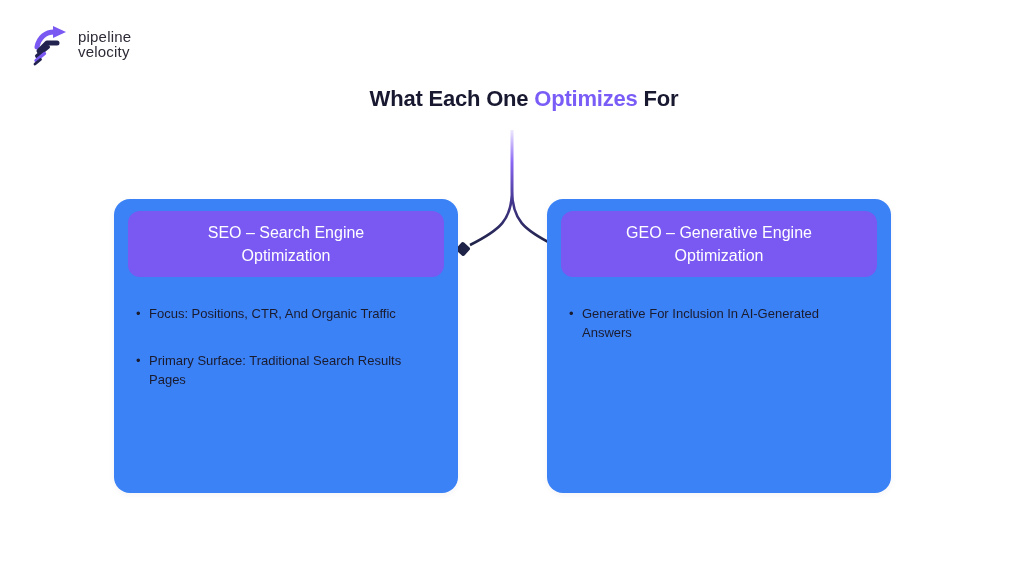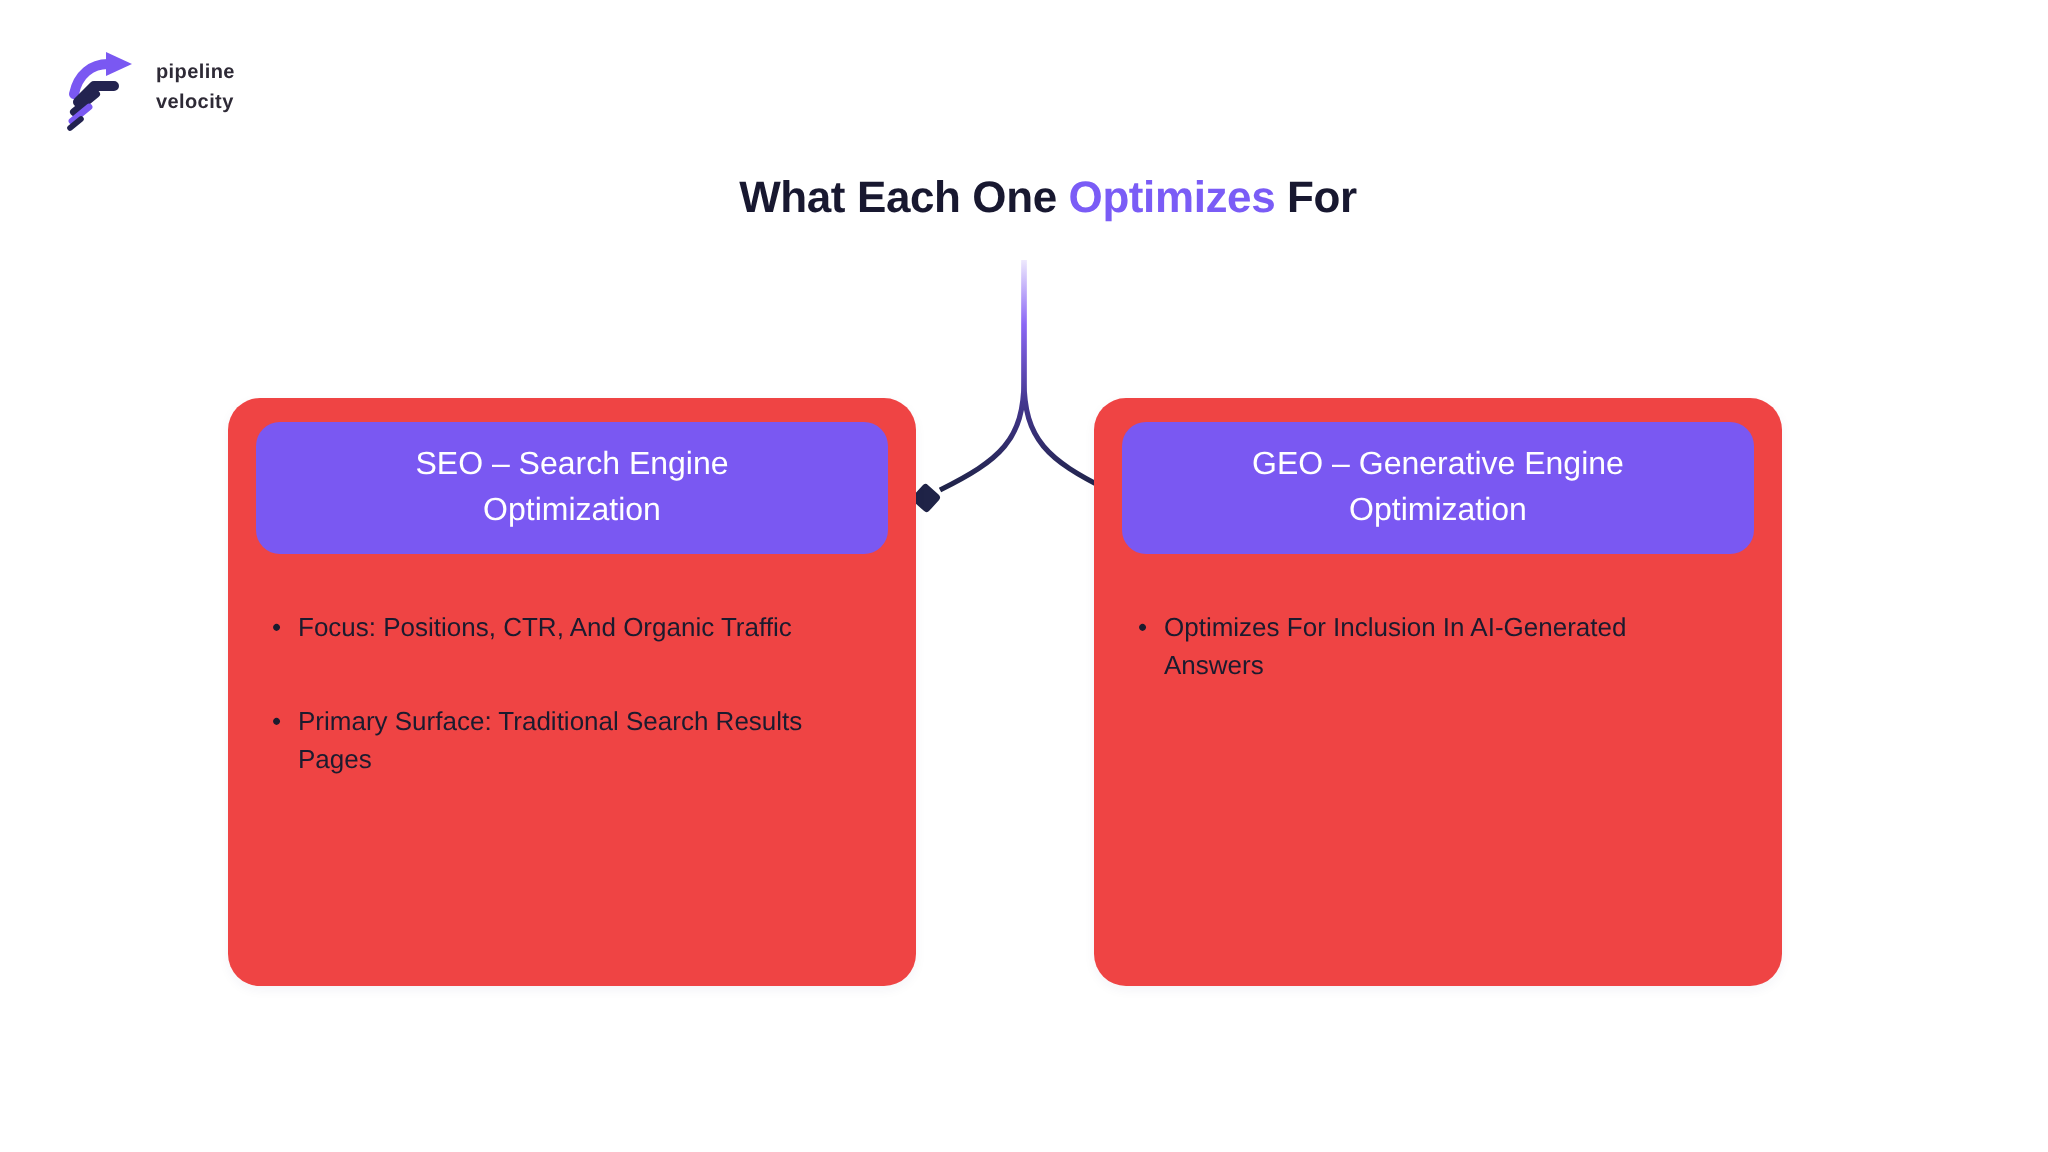--- a/index.html
+++ b/index.html
@@ -21,22 +21,22 @@
     position: absolute;
     top: 22px;
     left: 28px;
     display: flex;
     align-items: center;
     gap: 6px;
   }
   .logo-text {
     display: flex;
     flex-direction: column;
-    font-size: 10px;
-    font-weight: 700;
+    font-size: 15px;
+    font-weight: 400;
     line-height: 15px;
     letter-spacing: 0.2px;
     color: #2e2a36;
   }
 
   
   .title {
     position: absolute;
     top: 86px;
     left: 0;
@@ -56,21 +56,21 @@
     top: 130px;
     left: 440px;
   }
 
   
   .card {
     position: absolute;
     top: 199px;
     width: 344px;
     height: 294px;
-    background: #ef4444;
+    background: #3b82f6;
     border-radius: 16px;
     box-shadow: 0 2px 6px rgba(40, 40, 90, 0.05);
   }
   .card-left  { left: 114px; }
   .card-right { left: 547px; }
 
   .card-header {
     margin: 12px 14px 0 14px;
     height: 66px;
     border-radius: 12px;
@@ -160,18 +160,18 @@
 Pages</li>
     </ul>
   </section>
 
   <section class="card card-right">
     <div class="card-header">
       <span>GEO – Generative Engine
 Optimization</span>
     </div>
     <ul class="bullet-list">
-      <li class="bullet-item">Optimizes For Inclusion In AI-Generated
+      <li class="bullet-item">Generative For Inclusion In AI-Generated
 Answers</li>
     </ul>
   </section>
 
 </div>
 
 </body></html>

